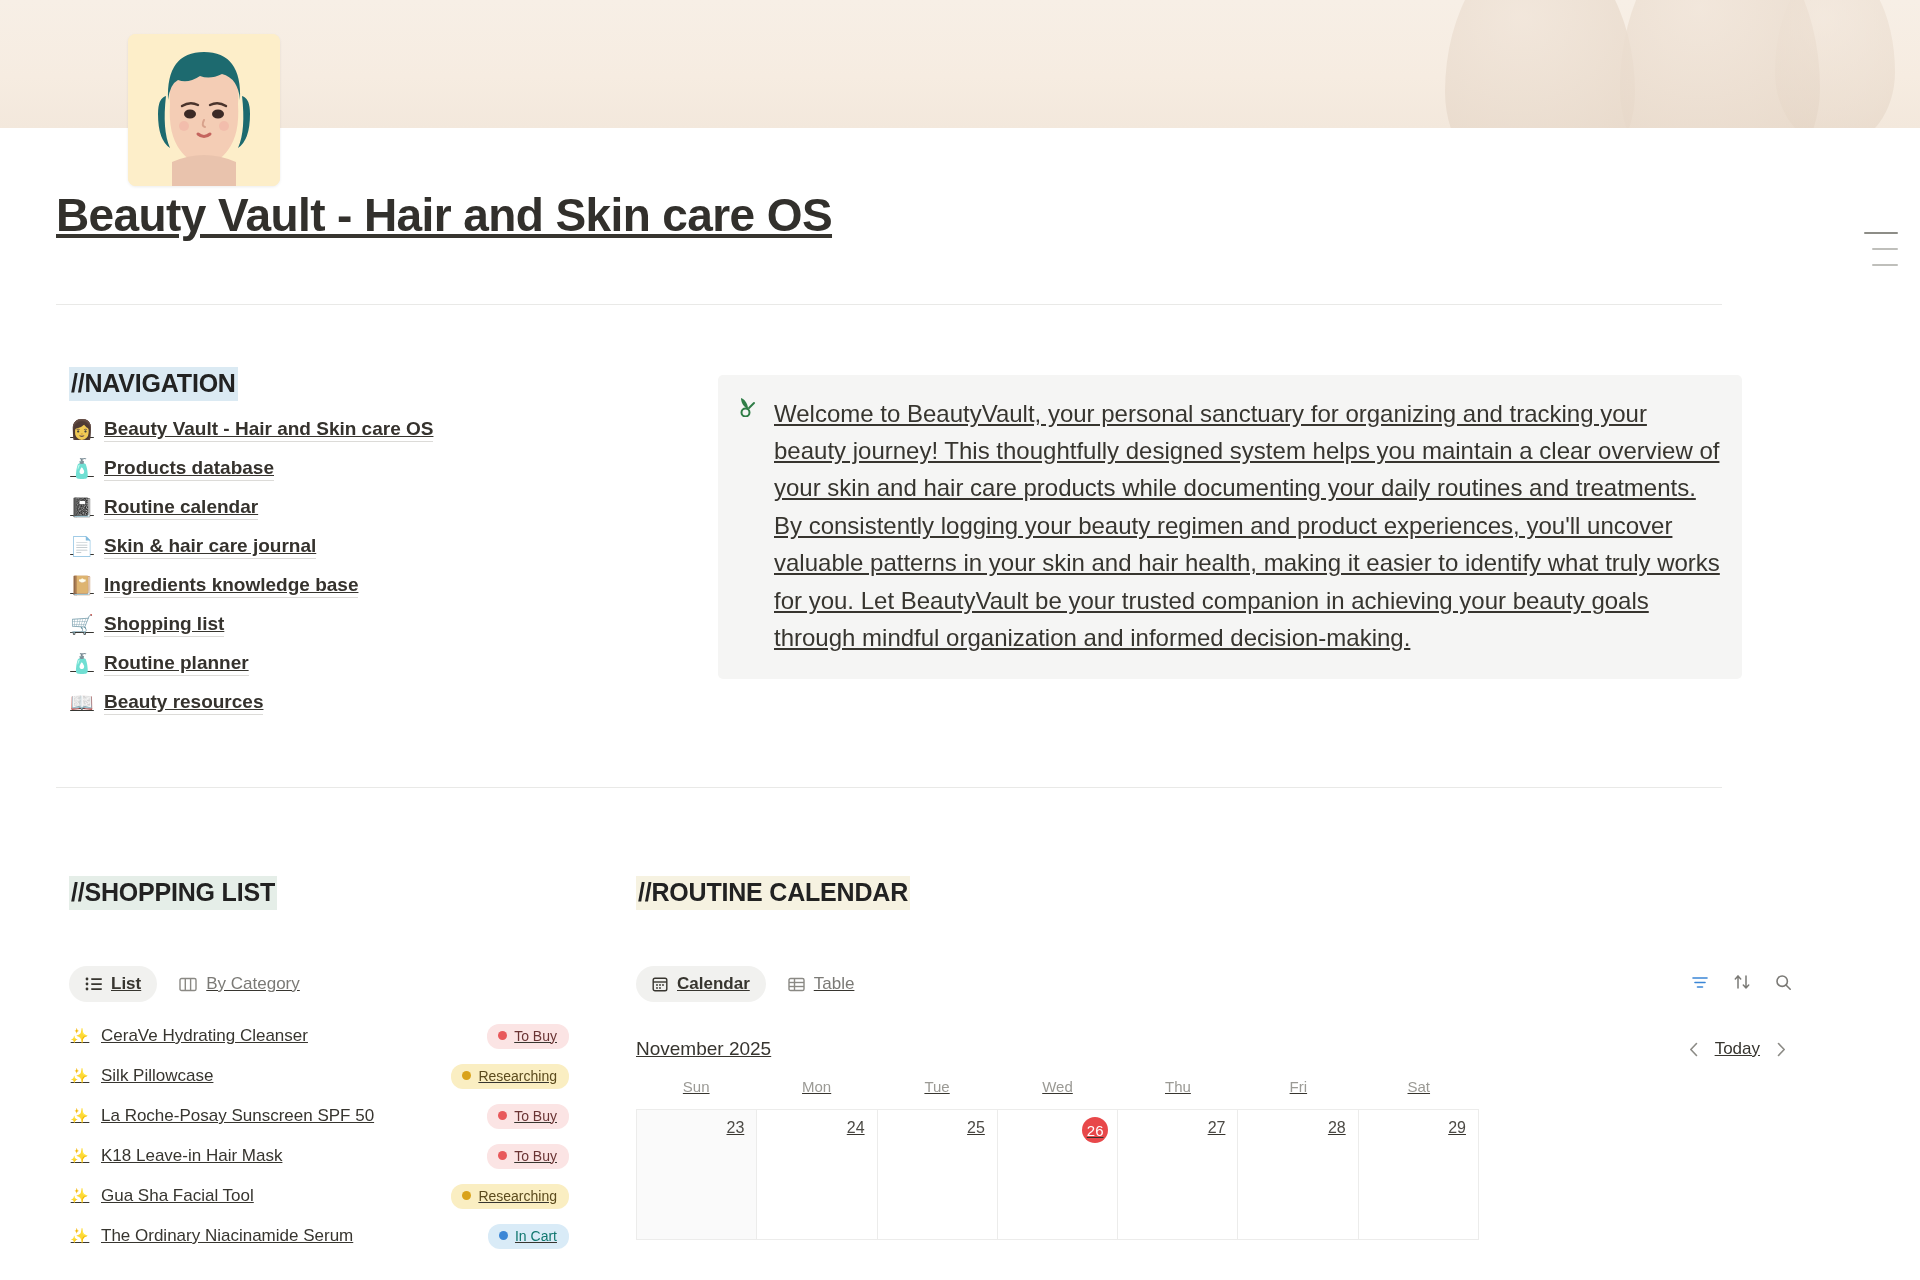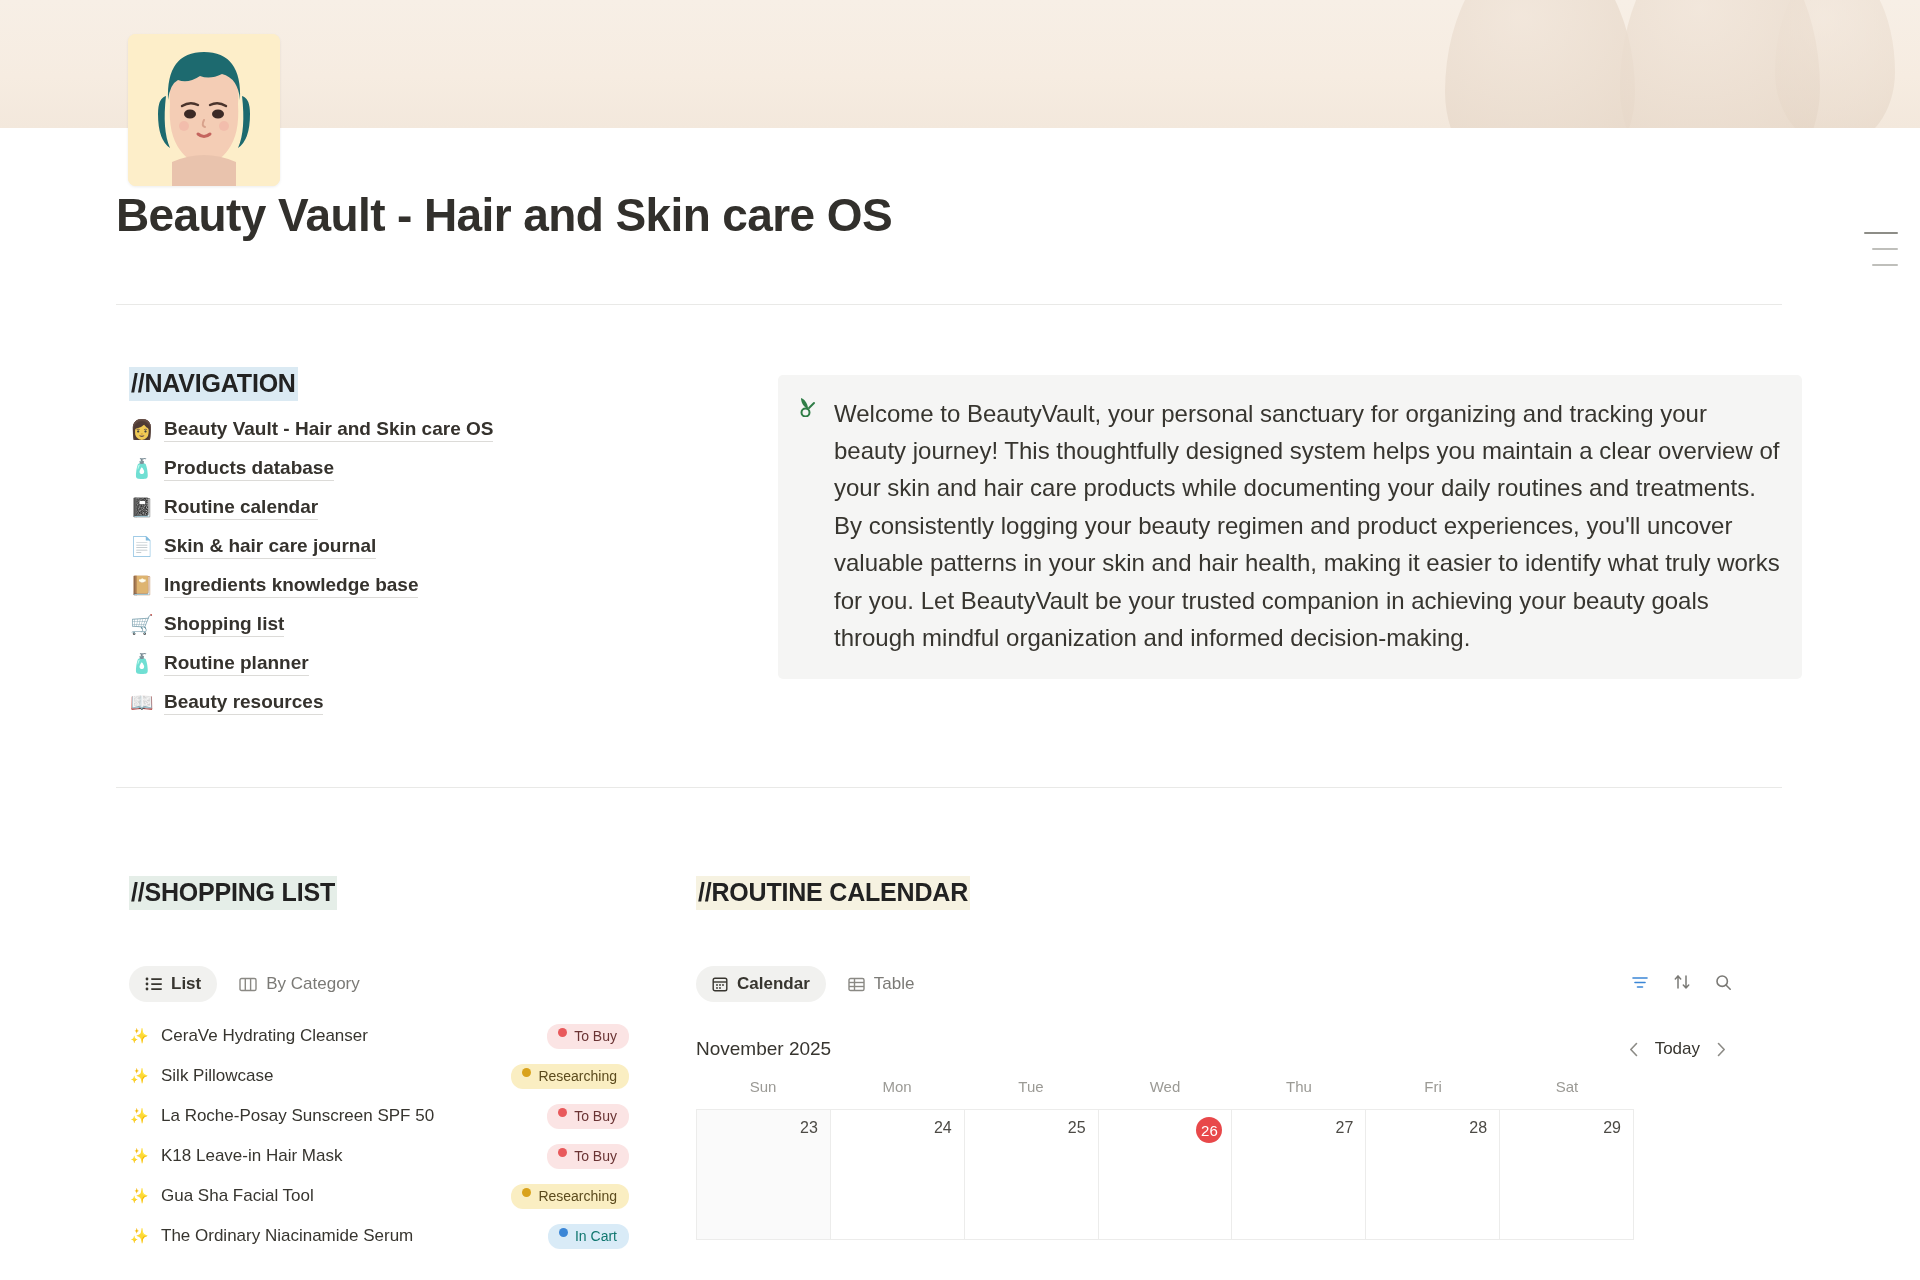--- a/index.html
+++ b/index.html
@@ -58,21 +58,22 @@
   }
   .rail-mark { height: 2px; background: #bfbfbb; border-radius: 1px; }
   .rail-mark.w1 { width: 34px; background:#8d8d87; }
   .rail-mark.w2 { width: 26px; }
   .rail-mark.w3 { width: 26px; }
 
   
   .content {
     position: relative;
     width: 1920px;
-    padding: 0 116px;
+    padding: 0 56px;
+    text-decoration: underline;
   }
 
   .page-title {
     margin-top: 62px;
     font-size: 46px;
     line-height: 1.12;
     font-weight: 700;
     letter-spacing: -0.6px;
     color: #32302c;
   }
@@ -183,20 +184,21 @@
   }
   .sl-spark { width: 22px; text-align: center; font-size: 15px; flex: none; color:#8a8a85;}
   .sl-name {
     font-size: 17px;
     color: #37352f;
     flex: 1;
     white-space: nowrap;
   }
   .badge {
     display: inline-flex;
+    align-items: center;
     gap: 7px;
     font-size: 14px;
     padding: 4px 12px 5px 11px;
     border-radius: 12px;
     white-space: nowrap;
     font-weight: 500;
   }
   .badge .dot { width: 9px; height: 9px; border-radius: 50%; flex:none; }
   .b-tobuy { background: #fbe4e4; color: #6a3434; }
   .b-tobuy .dot { background: #e8595b; }
@@ -229,21 +231,21 @@
   }
   .cal-month { font-size: 19px; color: #37352f; font-weight: 500; }
   .cal-nav { margin-left: auto; display: flex; align-items: center; gap: 10px; }
   .cal-arrow {
     width: 22px; height: 22px;
     display:flex; align-items:center; justify-content:center;
     color:#8c8b86; cursor: pointer; font-size: 19px;
   }
   .cal-today { font-size: 17px; color: #37352f; cursor: pointer; }
 
-  .cal-grid { margin-top: 18px; width: 938px; }
+  .cal-grid { margin-top: 18px; width: 843px; }
   .cal-dow {
     display: grid;
     grid-template-columns: repeat(7, 1fr);
     padding-bottom: 14px;
   }
   .cal-dow div {
     text-align: center;
     font-size: 15px;
     color: #9b9a95;
   }

